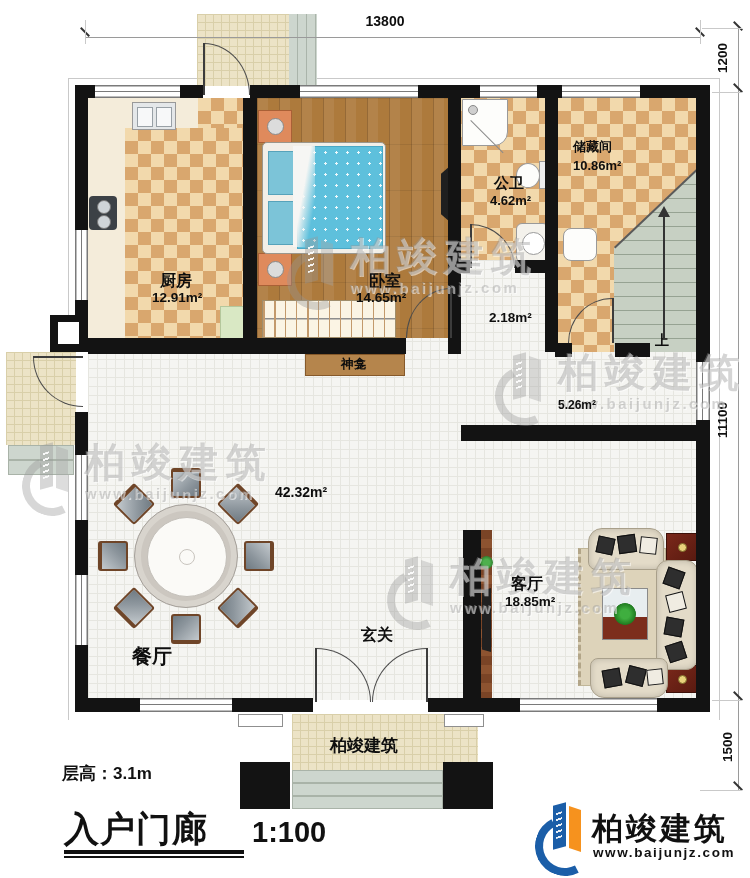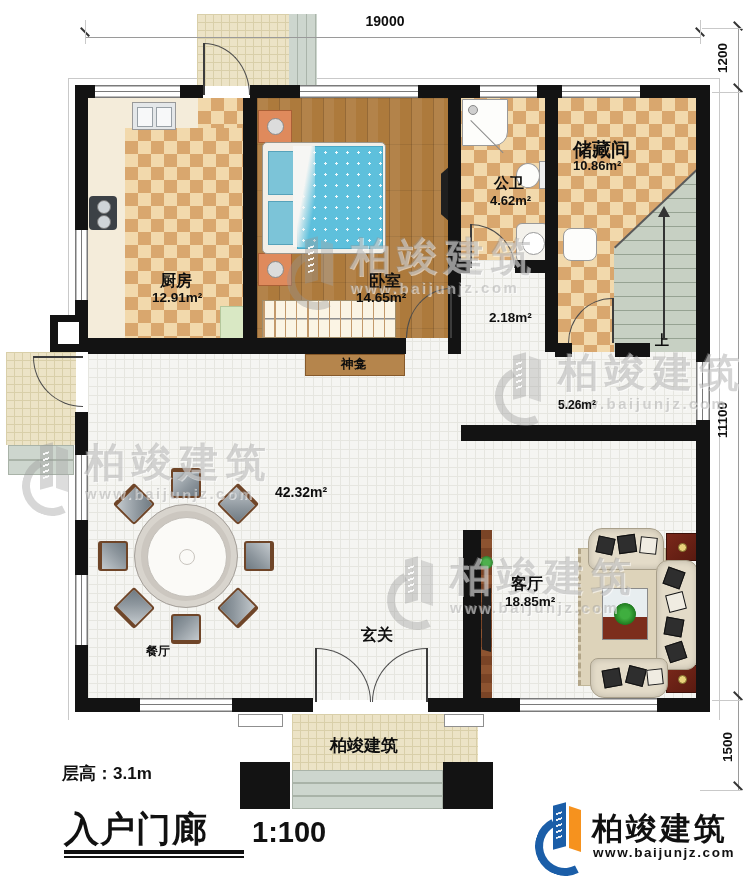--- a/index.html
+++ b/index.html
@@ -248,21 +248,21 @@
   <div class="leaf" style="left:450px;top:288px;width:1.5px;height:50px"></div>
   <div class="arc arc-tr" style="left:470px;top:224px;width:45px;height:44px"></div>
   <div class="leaf" style="left:470px;top:224px;width:1.5px;height:44px"></div>
   <div class="arc arc-tl" style="left:568px;top:298px;width:44px;height:45px"></div>
   <div class="leaf" style="left:612px;top:298px;width:1.5px;height:45px"></div>
   <div class="arc arc-tr" style="left:316px;top:648px;width:55px;height:54px"></div>
   <div class="arc arc-tl" style="left:372px;top:648px;width:55px;height:54px"></div>
   <div class="leaf" style="left:315px;top:648px;width:1.5px;height:54px"></div>
   <div class="leaf" style="left:426px;top:648px;width:1.5px;height:54px"></div>
 
-  <div class="lbl" style="left:340px;top:14px;width:90px;text-align:center;font-size:14px">19000</div>
+  <div class="lbl" style="left:340px;top:14px;width:90px;text-align:center;font-size:14px">13800</div>
   <div class="dimline" style="left:85px;top:37px;width:615px;height:1px"></div>
   <div class="tick" style="left:79px;top:31px"></div>
   <div class="tick" style="left:694px;top:31px"></div>
   <div class="outline" style="left:85px;top:20px;width:1px;height:24px"></div>
   <div class="outline" style="left:700px;top:20px;width:1px;height:24px"></div>
   <div class="dimline" style="left:738px;top:28px;width:1px;height:762px"></div>
   <div class="tick" style="left:732px;top:25px"></div>
   <div class="tick" style="left:732px;top:87px"></div>
   <div class="tick" style="left:732px;top:695px"></div>
   <div class="tick" style="left:732px;top:785px"></div>
@@ -318,26 +318,26 @@
          <div class="wm-url">www.baijunjz.com</div>
       </div>
   </div>
 
   <div class="lbl" style="left:160px;top:272px;font-size:16px">厨房</div>
   <div class="lbl" style="left:152px;top:291px;font-size:13.5px">12.91m²</div>
   <div class="lbl" style="left:369px;top:272px;font-size:16px">卧室</div>
   <div class="lbl" style="left:356px;top:291px;font-size:13.5px">14.65m²</div>
   <div class="lbl" style="left:494px;top:175px;font-size:15px">公卫</div>
   <div class="lbl" style="left:490px;top:194px;font-size:13px">4.62m²</div>
-  <div class="lbl" style="left:573px;top:140px;font-size:19px">储藏间</div>
+  <div class="lbl" style="left:573px;top:140px;font-size:13px">储藏间</div>
   <div class="lbl" style="left:573px;top:159px;font-size:13px">10.86m²</div>
   <div class="lbl" style="left:489px;top:311px;font-size:13.5px">2.18m²</div>
   <div class="lbl" style="left:558px;top:399px;font-size:12px">5.26m²</div>
   <div class="lbl" style="left:275px;top:485px;font-size:14px">42.32m²</div>
-  <div class="lbl" style="left:146px;top:645px;font-size:12px">餐厅</div>
+  <div class="lbl" style="left:132px;top:645px;font-size:20px">餐厅</div>
   <div class="lbl" style="left:361px;top:626px;font-size:16px">玄关</div>
   <div class="lbl" style="left:511px;top:575px;font-size:16px">客厅</div>
   <div class="lbl" style="left:505px;top:595px;font-size:13.5px">18.85m²</div>
   <div class="lbl" style="left:330px;top:737px;font-size:17px">柏竣建筑</div>
   <div class="lbl" style="left:341px;top:358px;font-size:12.5px">神龛</div>
   <div class="lbl" style="left:655px;top:333px;font-size:14px">上</div>
 
   <div class="ft" style="left:62px;top:762px">层高：3.1m</div>
   <div class="title" style="left:64px;top:806px">入户门廊</div>
   <div class="abs" style="left:64px;top:850px;width:180px;height:3.5px;background:#111"></div>

